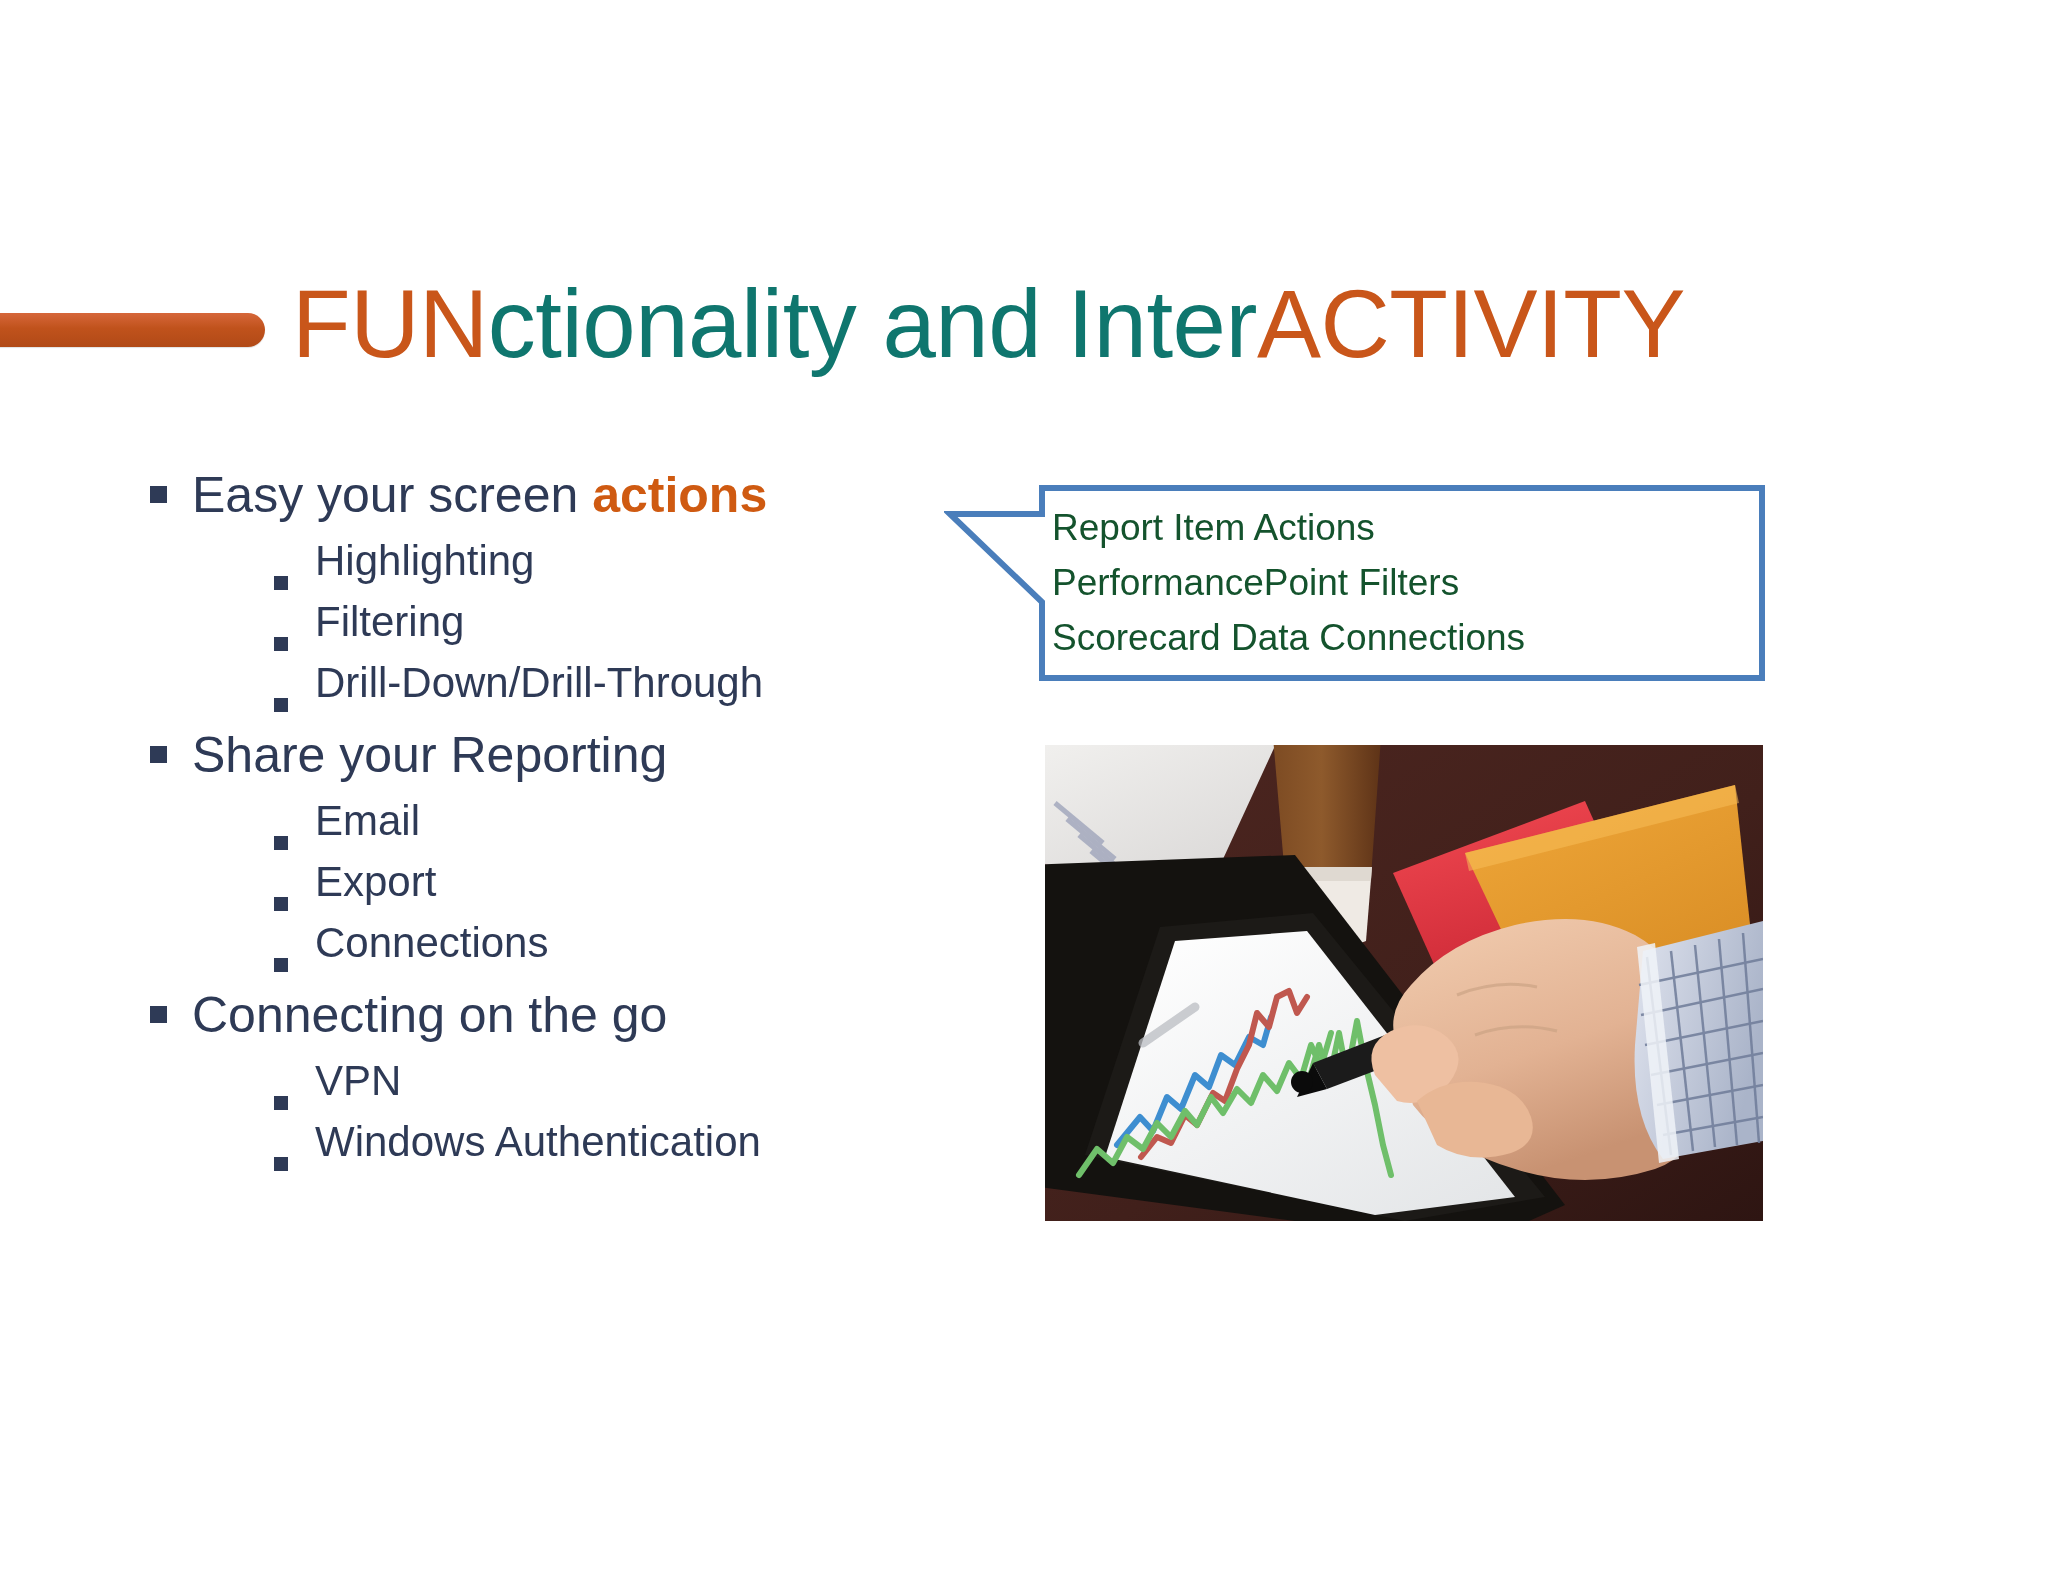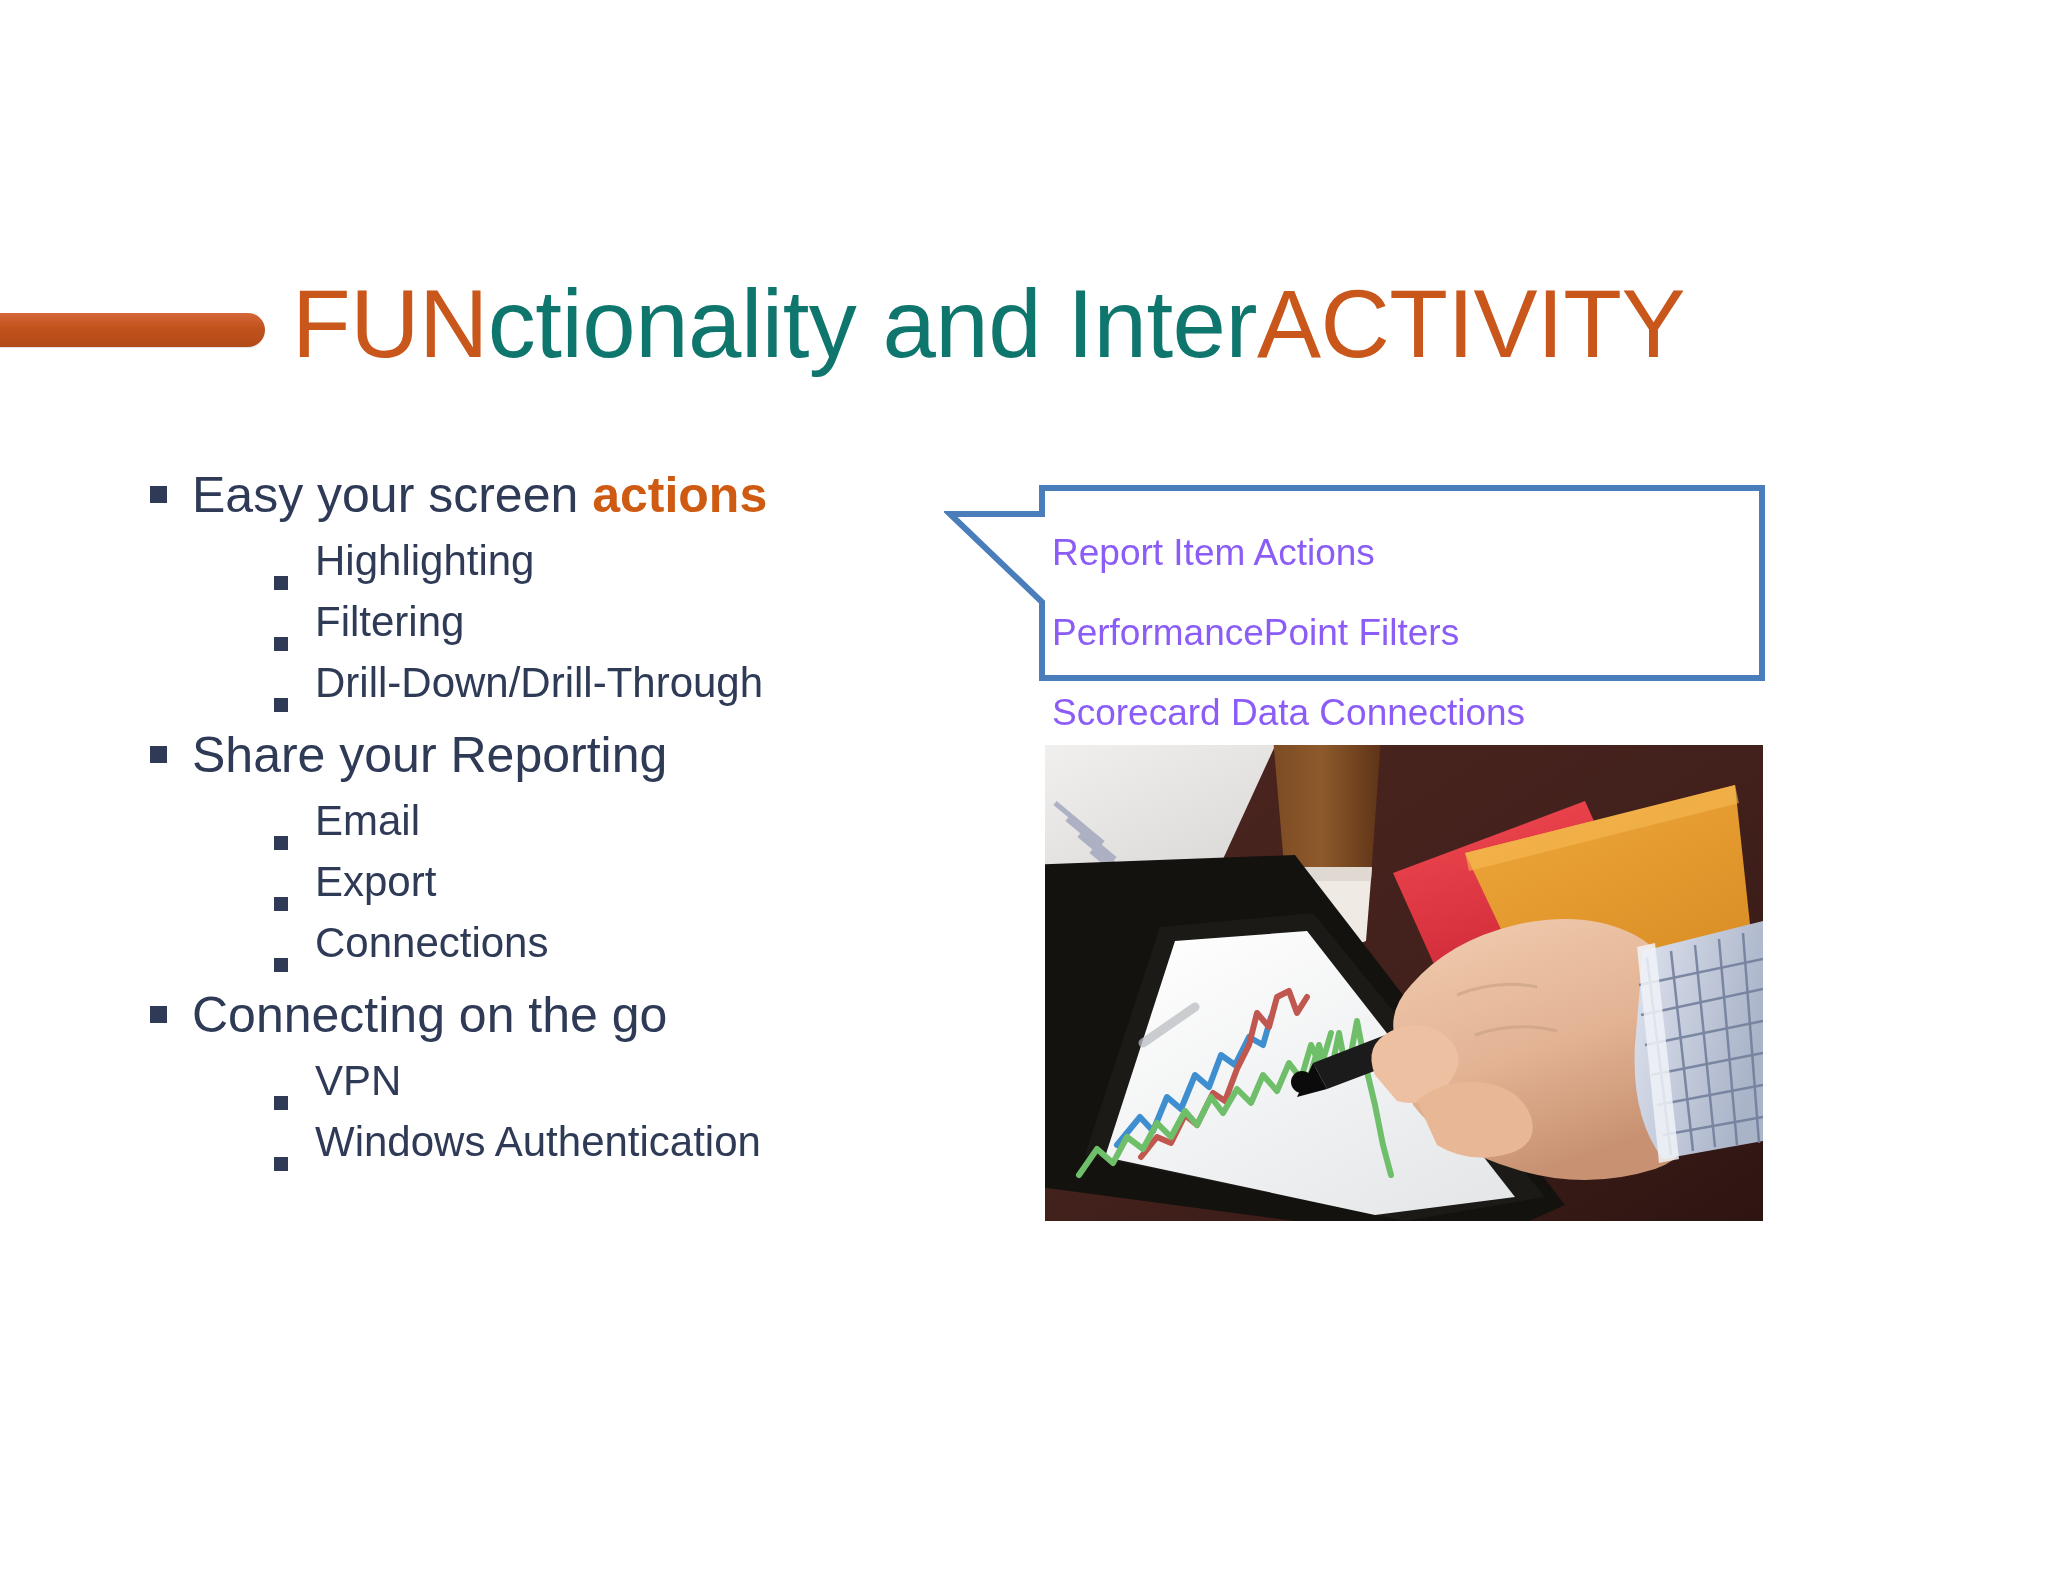--- a/index.html
+++ b/index.html
@@ -105,25 +105,24 @@
     width: 824px;
     height: 202px;
   }
   #callout-text {
     position: absolute;
     left: 108px;
     top: 18px;
     width: 690px;
   }
   #callout-text .cline {
-    color: #8b5cf6;
+    color: #14532d;
     font-size: 37px;
     line-height: 55px;
     white-space: nowrap;
-    margin-top: 25px;
   }
 
   
   #photo {
     position: absolute;
     left: 1045px;
     top: 745px;
     width: 718px;
     height: 476px;
     overflow: hidden;

